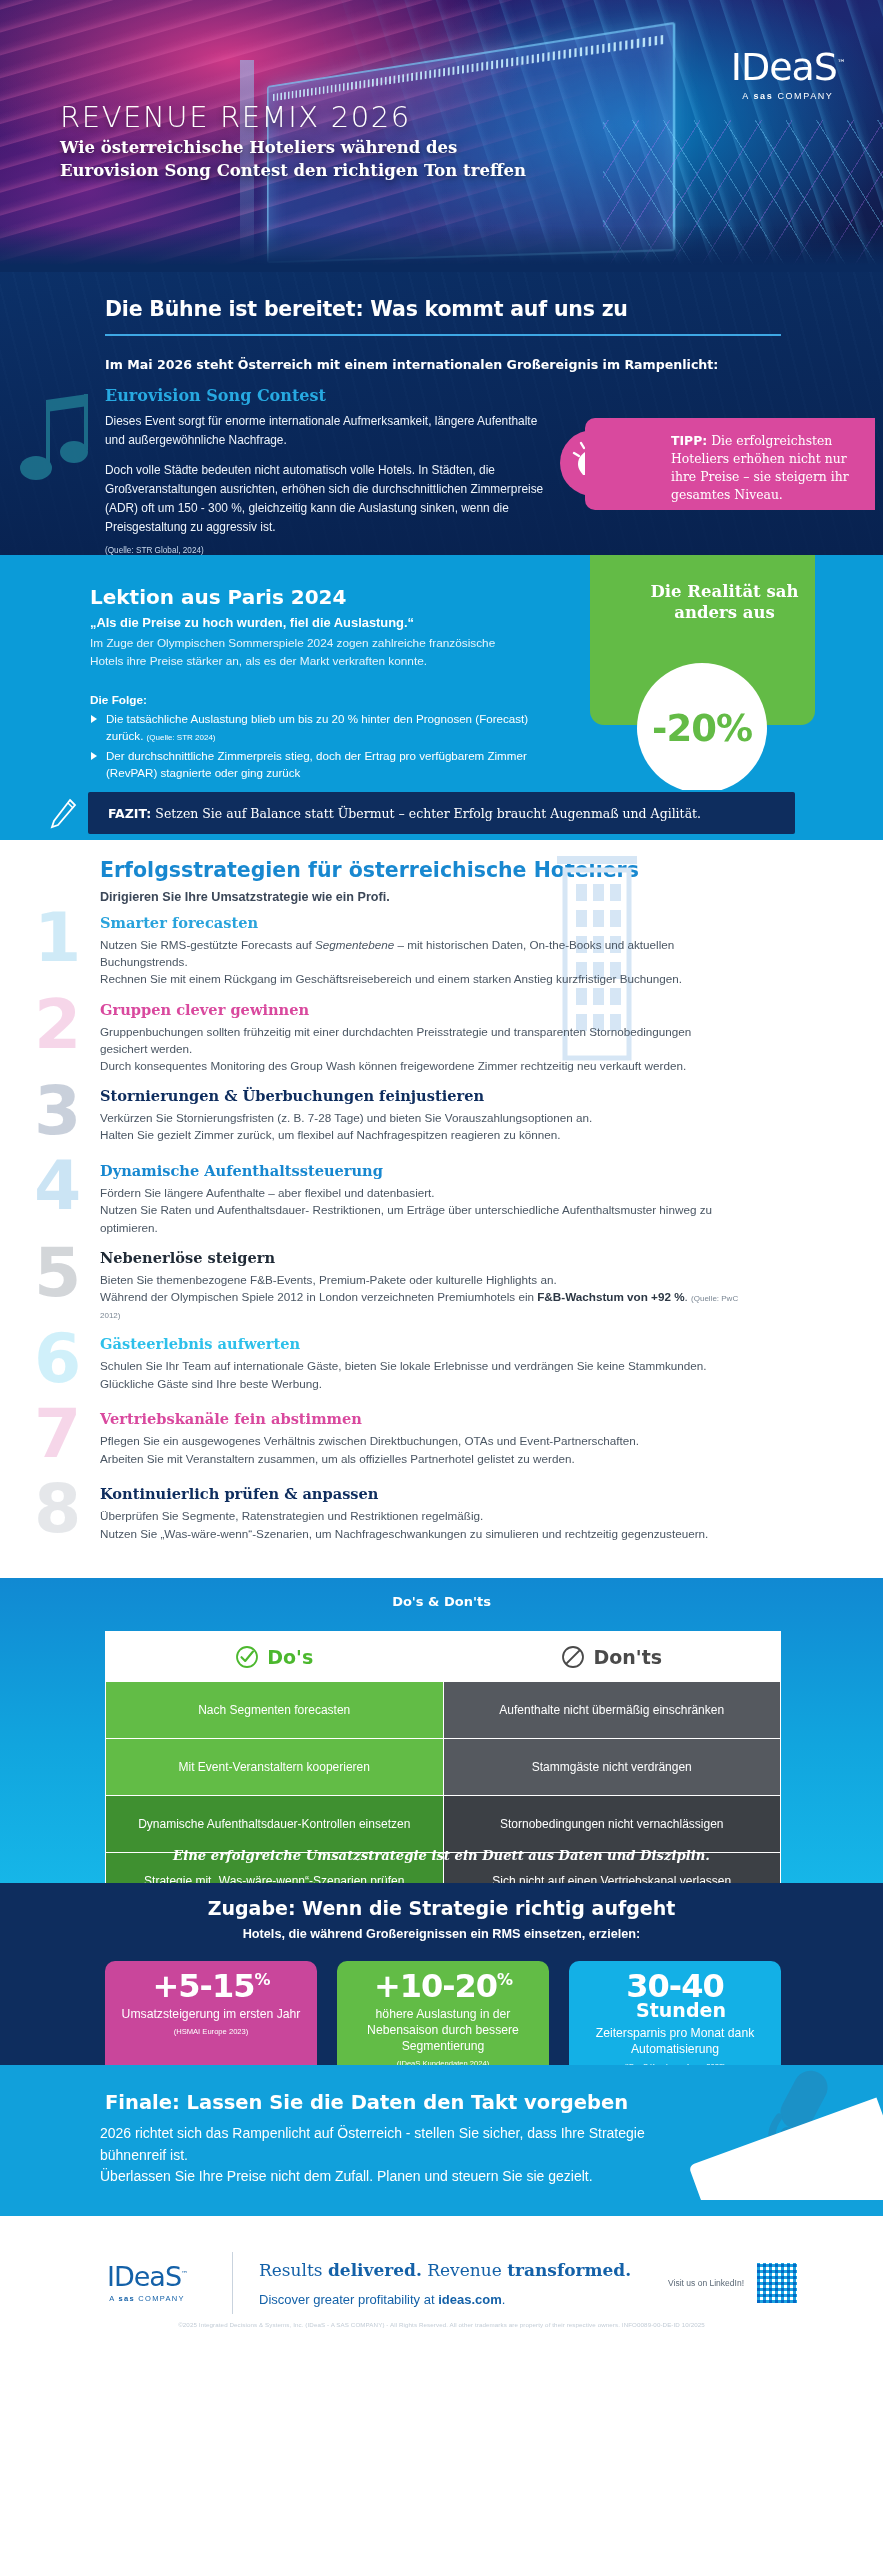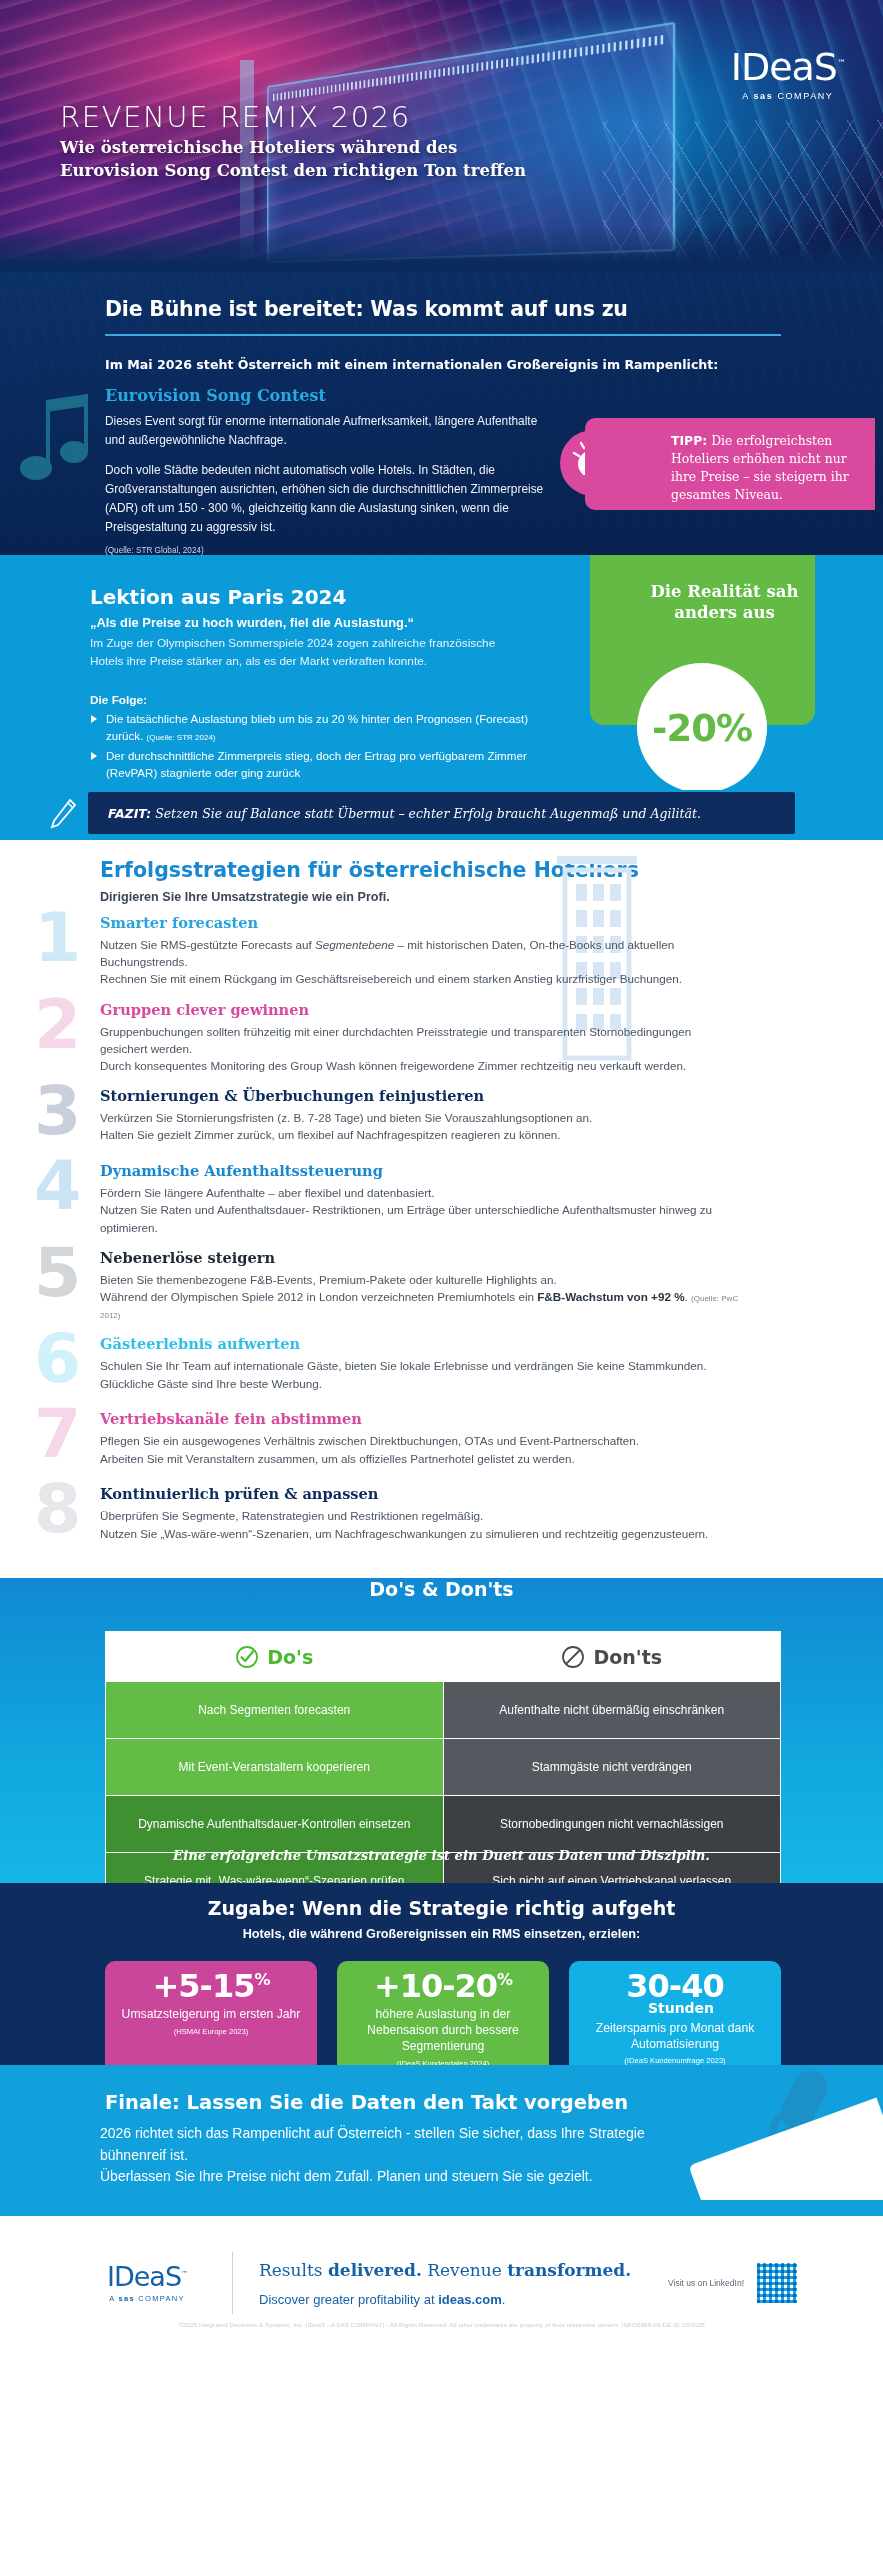--- a/index.html
+++ b/index.html
@@ -287,21 +287,20 @@
     border-bottom: 4px solid transparent;
   }
   .paris-list .src { font-size: 8px; }
 
   
   .fazit-band {
     position: relative;
     width: 883px;
     height: 50px;
     background: #0b9bd8;
-    font-style: italic;
   }
   .fazit-box {
     position: absolute;
     left: 88px; top: 2px;
     width: 707px; height: 42px;
     background: #0e2d5e;
     color: #ffffff;
     font-family: "DejaVu Serif", serif;
     font-size: 12.5px;
     display: flex; align-items: center;
@@ -375,22 +374,23 @@
 
   
   .dodont {
     position: relative;
     width: 883px;
     height: 305px;
     background: linear-gradient(180deg, #1189d2 0%, #11a5de 55%, #16b6e8 100%);
   }
   .dd-title {
     text-align: center;
-    color: #ffffff;
-    font-size: 19px;
+    padding-top: 16px;
+    color: #ffffff;
+    font-size: 13px;
     font-weight: 700;
     font-family: "DejaVu Sans", sans-serif;
   }
   .dd-table {
     position: absolute;
     left: 105px; top: 53px;
     width: 676px;
     border-collapse: collapse;
   }
   .dd-table th {
@@ -468,21 +468,21 @@
     font-family: "DejaVu Sans", sans-serif;
     font-weight: 700;
     font-size: 32px;
     line-height: 1;
     letter-spacing: -1px;
   }
   .zg-big sup { font-size: 16px; vertical-align: super; }
   .zg-unit {
     font-family: "DejaVu Sans", sans-serif;
     font-weight: 700;
-    font-size: 14px;
+    font-size: 19px;
     line-height: 1.05;
     margin-top: -1px;
     padding-left: 12px;
   }
   .zg-label { font-size: 12.2px; line-height: 1.3; margin-top: 5px; padding: 0 10px; }
   .zg-src { font-size: 7.6px; margin-top: 4px; }
 
   
   .finale {
     position: relative;

